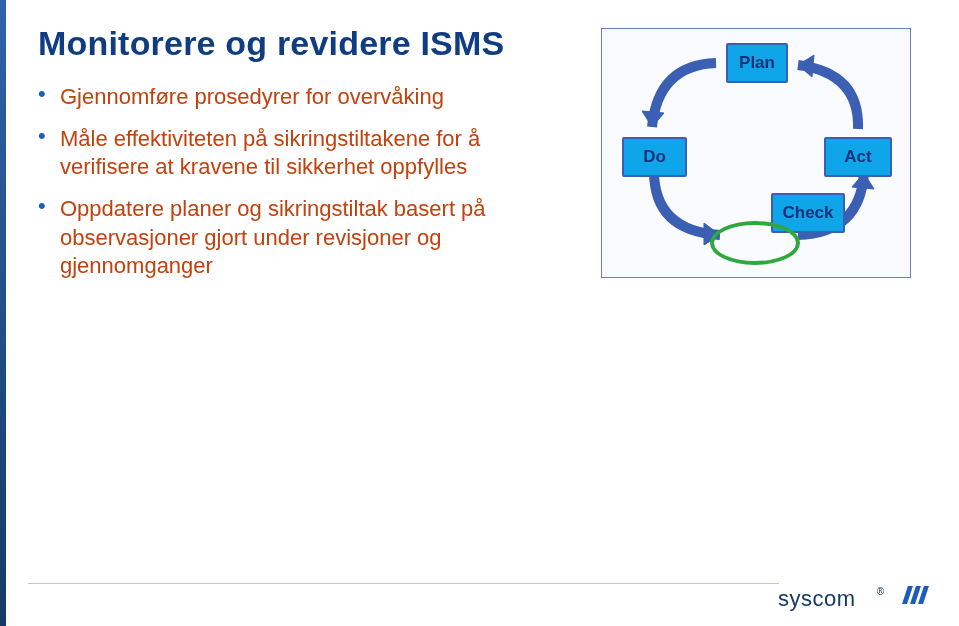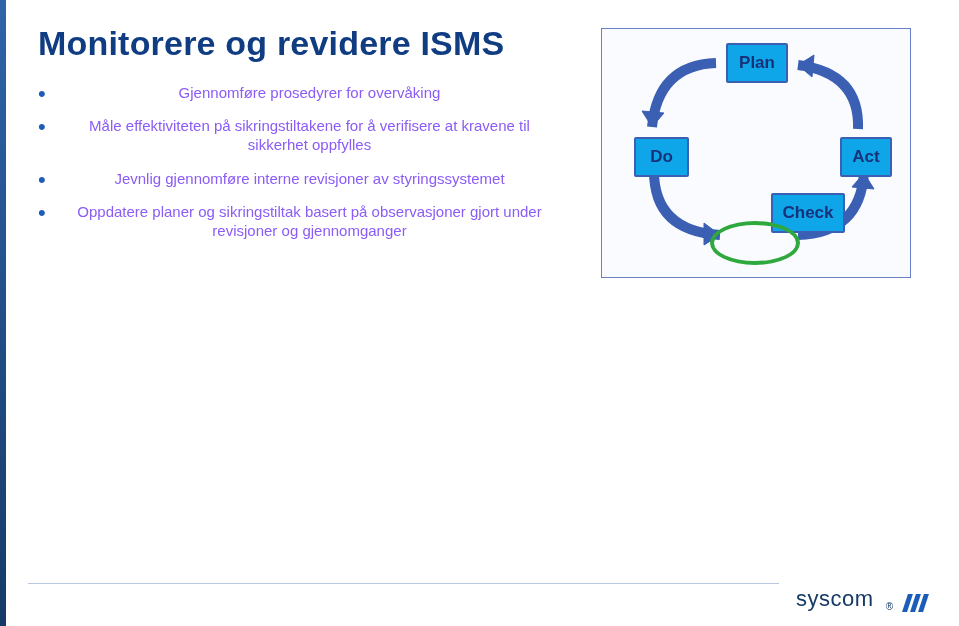--- a/index.html
+++ b/index.html
@@ -2,55 +2,54 @@
 <html><head>
 <meta charset="utf-8">
 <style>
   * { box-sizing: border-box; margin: 0; padding: 0; }
   html, body { width: 959px; height: 626px; font-family: Arial, Helvetica, sans-serif; background: #fff; color: #222; position: relative; overflow: hidden; }
   .slide { width: 959px; height: 626px; padding: 24px 38px 20px 38px; position: relative; }
   .main-row { display: flex; gap: 32px; }
   .text-col { flex: 1; }
   h1 { color: #103d82; font-size: 34px; font-weight: bold; letter-spacing: 0.2px; margin-bottom: 20px; }
   ul.bullets { list-style: none; padding: 0; }
-  ul.bullets > li { position: relative; padding-left: 22px; font-size: 15px; line-height: 1.28; color: #8b5cf6; margin-bottom: 14px; text-align: center; }
+  ul.bullets > li { position: relative; padding-left: 22px; font-size: 22px; line-height: 1.28; color: #c2410c; margin-bottom: 14px; }
   ul.bullets > li::before { content: "•"; position: absolute; left: 0; top: 0; color: #1b5db8; font-size: 22px; line-height: 1; }
   .diagram-col { width: 330px; flex: 0 0 330px; padding-top: 4px; }
   .pdca { position: relative; width: 310px; height: 250px; border: 1px solid #6880c8; background: #fafbfe; margin: 0 auto; }
   .pdca-box { position: absolute; border: 2px solid #3b5fb2; background: #0ea5e9; font-weight: bold; color: #18327a; font-size: 17px; display: flex; align-items: center; justify-content: center; padding: 18px 12px; border-radius: 2px; height: 30px; }
   .pdca-plan  { top: 14px;  left: 124px; width: 62px; }
-  .pdca-do    { top: 108px; left: 32px;  width: 55px; }
+  .pdca-do    { top: 108px; left: 20px;  width: 65px; }
   .pdca-check { top: 164px; left: 169px; width: 74px; }
-  .pdca-act   { top: 108px; right: 18px; width: 52px; }
+  .pdca-act   { top: 108px; right: 18px; width: 68px; }
   .pdca-check-ring { position: absolute; top: 192px; left: 108px; width: 90px; height: 44px; border: 4px solid #2fa83e; border-radius: 50%; }
   .arrow { position: absolute; stroke: #3b5fb2; fill: #3b5fb2; }
 
   
   .side-accent { position: absolute; left: 0; bottom: 0; width: 6px; height: 626px; background: linear-gradient(#2f64a8, #153a66); }
-  .footer-logo { position: absolute; right: 30px; bottom: 14px; display: flex; align-items: flex-end; gap: 12px; color: #153a66; }
+  .footer-logo { position: absolute; right: 30px; bottom: 14px; display: flex; align-items: flex-start; gap: 21px; color: #153a66; }
   .footer-logo .logo-text { font-size: 22px; letter-spacing: 0.5px; font-weight: 500; color: #153a66; }
   .footer-logo .logo-mark { display: inline-flex; }
   .footer-logo .logo-mark span { width: 5px; height: 18px; background: #1b5db8; margin-right: 3px; transform: skewX(-18deg); display: inline-block; }
   .footer-logo .reg { font-size: 10px; vertical-align: super; }
   .footer-line { position: absolute; left: 28px; right: 180px; bottom: 42px; height: 1px; background: #b9c9dd; }
 </style>
 </head>
 <body>
 
 <div class="side-accent"></div>
 
 <div class="slide">
   <div class="main-row">
 
     <div class="text-col">
       <h1>Monitorere og revidere ISMS</h1>
       <ul class="bullets">
         <li>Gjennomføre prosedyrer for overvåking</li>
         <li>Måle effektiviteten på sikringstiltakene for å verifisere at kravene til sikkerhet oppfylles</li>
-        <li>Jevnlig gjennomføre interne revisjoner av styringssystemet</li>
         <li>Oppdatere planer og sikringstiltak basert på observasjoner gjort under revisjoner og gjennomganger</li>
       </ul>
     </div>
 
     <div class="diagram-col">
       <div class="pdca">
 
         <svg class="arrow" style="top:24px; left:186px;" width="86" height="86" viewBox="0 0 86 86">
           <path d="M70 76 Q72 20 10 12" stroke="#3b5fb2" stroke-width="10" fill="none"></path>
           <polygon points="10,12 26,2 24,24" fill="#3b5fb2"></polygon>

